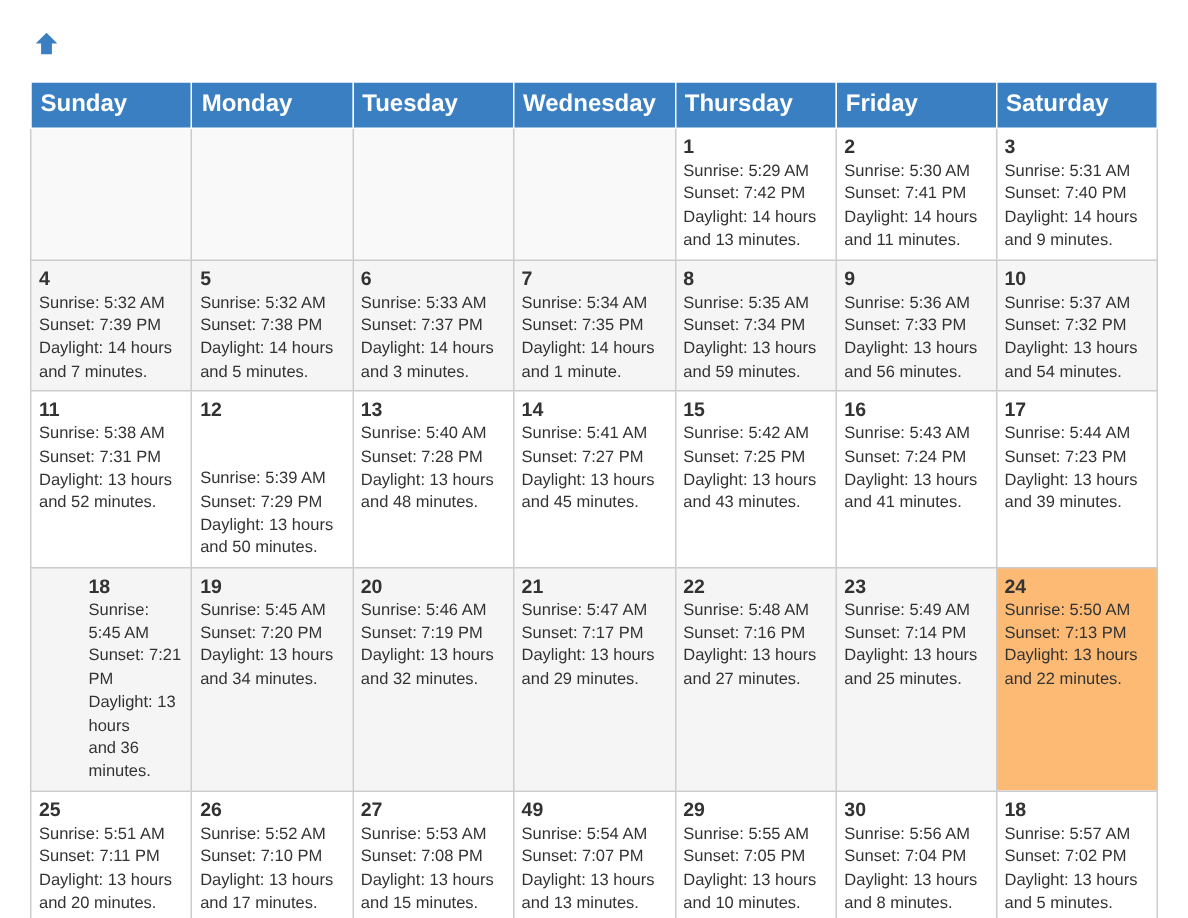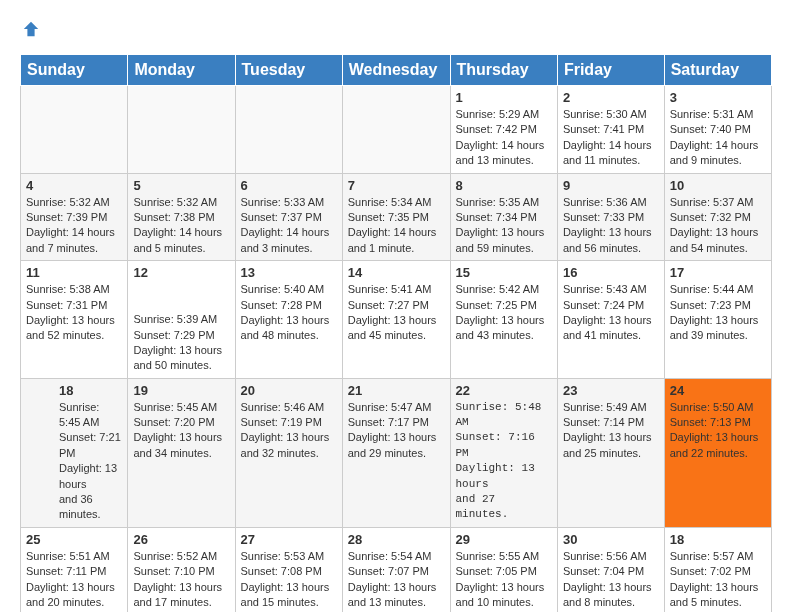--- a/index.html
+++ b/index.html
@@ -276,33 +276,33 @@
         </td>
         <td style="background: rgb(245, 245, 245);">
           <span class="day-num">21</span>
           <div class="day-detail" style="white-space: pre-line;">Sunrise: 5:47 AM
 Sunset: 7:17 PM
 Daylight: 13 hours
 and 29 minutes.</div>
         </td>
         <td style="background: rgb(245, 245, 245);">
           <span class="day-num">22</span>
-          <div class="day-detail" style="white-space: pre-line; font-family: Liberation Mono, monospace;">Sunrise: 5:48 AM
+          <div class="day-detail" style="white-space: pre-line;">Sunrise: 5:48 AM
 Sunset: 7:16 PM
 Daylight: 13 hours
 and 27 minutes.</div>
         </td>
         <td style="background: rgb(245, 245, 245);">
           <span class="day-num">23</span>
           <div class="day-detail" style="white-space: pre-line;">Sunrise: 5:49 AM
 Sunset: 7:14 PM
 Daylight: 13 hours
 and 25 minutes.</div>
         </td>
-        <td style="background: #f97316;">
+        <td style="background: #fdba74;">
           <span class="day-num">24</span>
           <div class="day-detail" style="white-space: pre-line;">Sunrise: 5:50 AM
 Sunset: 7:13 PM
 Daylight: 13 hours
 and 22 minutes.</div>
         </td>
       </tr>
       <tr>
         <td>
           <span class="day-num">25</span>
@@ -319,21 +319,21 @@
 and 17 minutes.</div>
         </td>
         <td>
           <span class="day-num">27</span>
           <div class="day-detail" style="white-space: pre-line;">Sunrise: 5:53 AM
 Sunset: 7:08 PM
 Daylight: 13 hours
 and 15 minutes.</div>
         </td>
         <td>
-          <span class="day-num">28</span>
+          <span class="day-num">49</span>
           <div class="day-detail" style="white-space: pre-line;">Sunrise: 5:54 AM
 Sunset: 7:07 PM
 Daylight: 13 hours
 and 13 minutes.</div>
         </td>
         <td>
           <span class="day-num">29</span>
           <div class="day-detail" style="white-space: pre-line;">Sunrise: 5:55 AM
 Sunset: 7:05 PM
 Daylight: 13 hours

